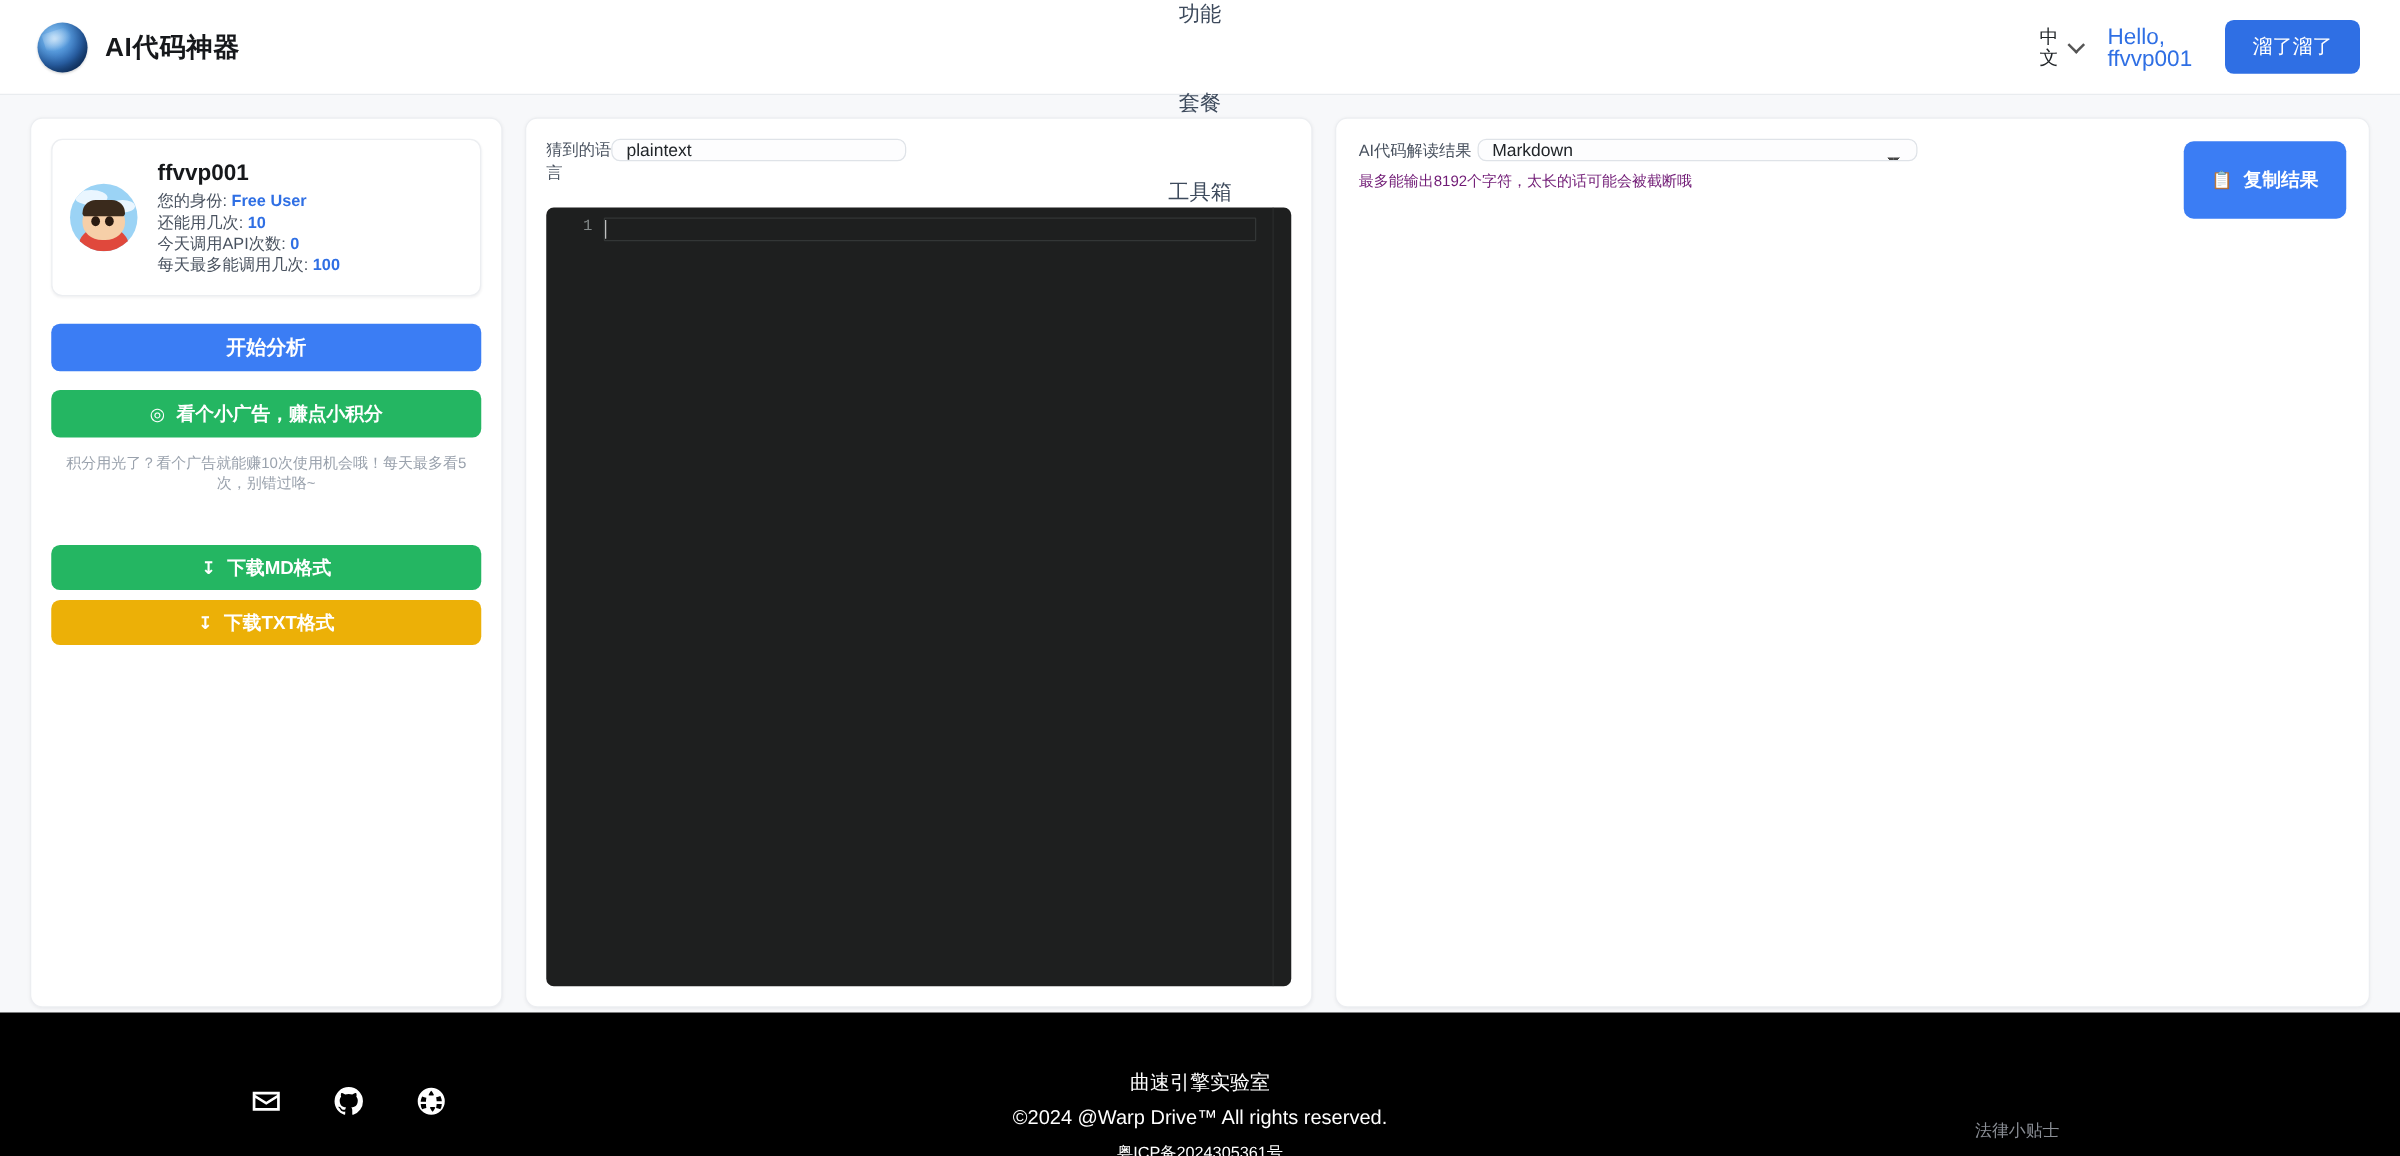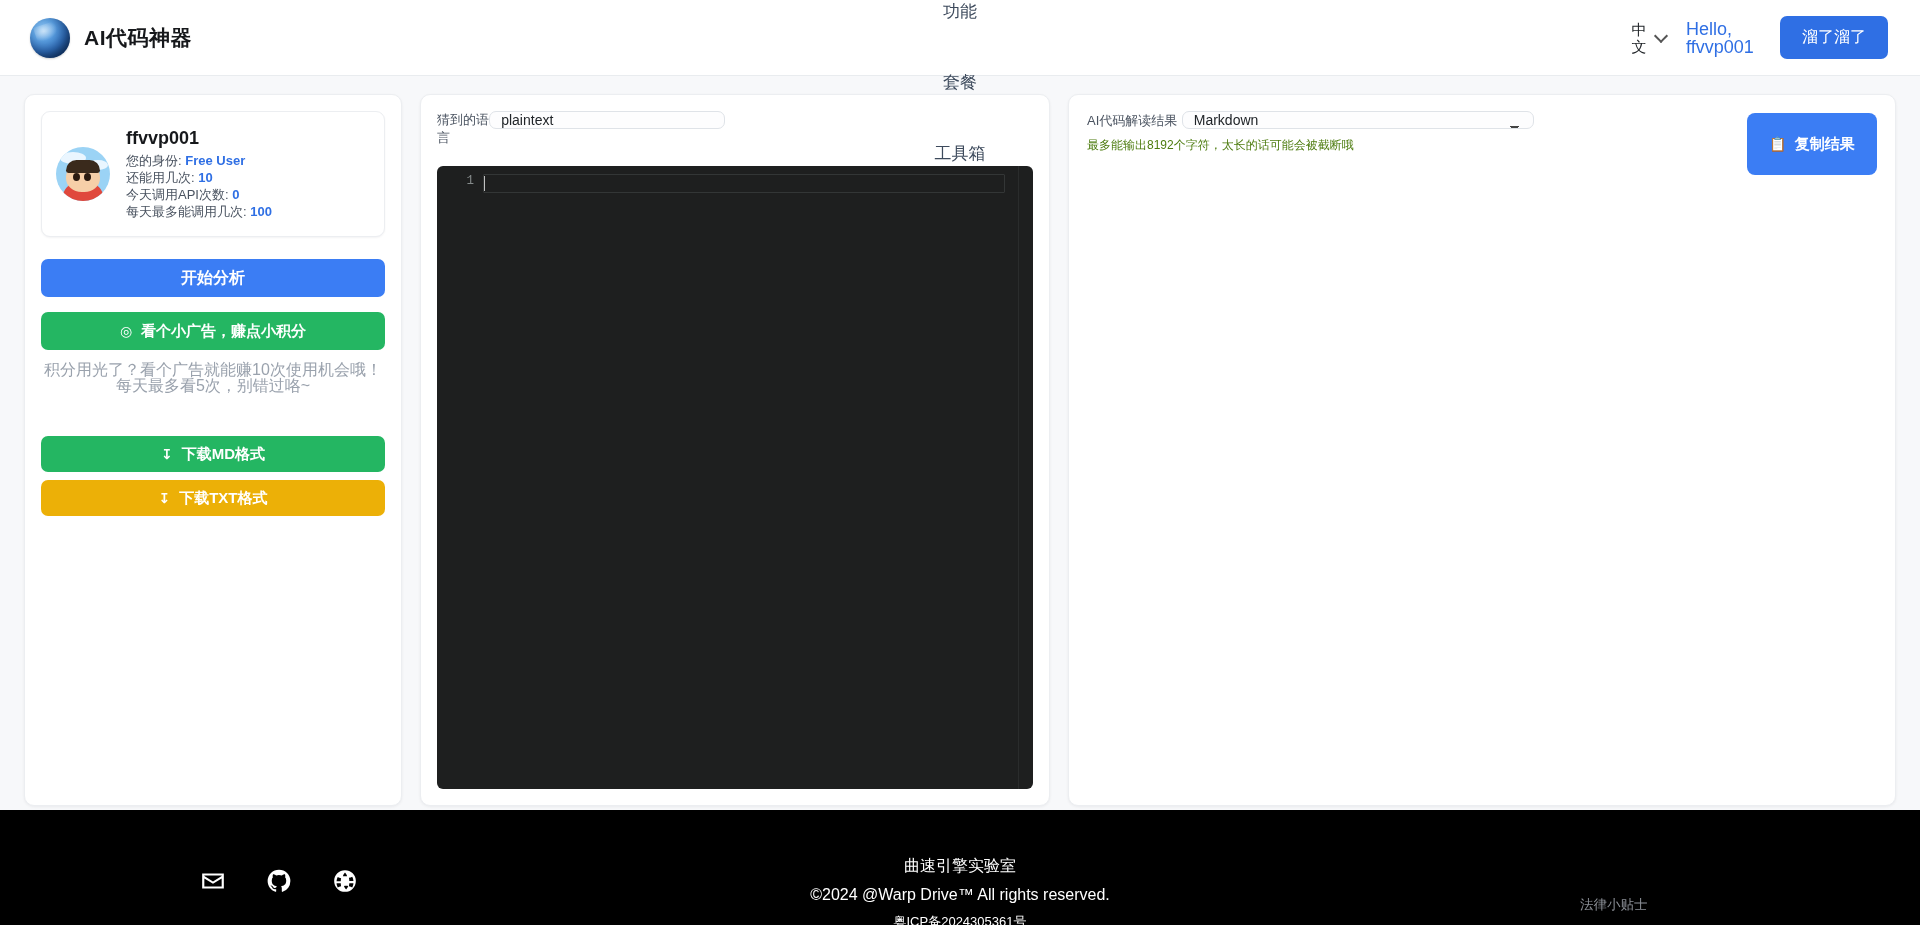--- a/index.html
+++ b/index.html
@@ -115,21 +115,21 @@
   .user-line b { color: #2f6fe4; font-weight: 700; }
 
   .btn {
     display: flex; align-items: center; justify-content: center; gap: 9px;
     border: none; border-radius: 7px; color: #fff; cursor: pointer;
     font-size: 16px; font-weight: 700; font-family: inherit;
   }
   .btn-primary { background: #3b7df4; height: 38px; margin: 6px 16px 0; text-align: right; }
   .btn-ad      { background: #24b662; height: 38px; margin: 15px 16px 0; font-size: 15px; }
   .ad-hint {
-    margin: 12px 18px 0; font-size: 16px; color: #9aa2ad; line-height: 16px; text-align: center;
+    margin: 12px 18px 0; font-size: 12px; color: #9aa2ad; line-height: 16px; text-align: center;
   }
   .dl-group { margin-top: 42px; display: flex; flex-direction: column; gap: 8px; }
   .btn-md  { background: #24b662; height: 36px; margin: 0 16px; font-size: 15px; }
   .btn-txt { background: #ecb007; height: 36px; margin: 0 16px; font-size: 15px; }
   .ico { font-size: 14px; line-height: 1; }
 
   
   .editor-col { width: 630px; display: flex; flex-direction: column; padding: 0; }
   .editor-inner { padding: 16px 16px 16px 16px; display: flex; flex-direction: column; height: 100%; }
   .field-row { display: flex; gap: 18px; }
@@ -170,21 +170,21 @@
   .minimap-divider {
     position: absolute; right: 14px; top: 0; bottom: 0; width: 1px; background: #2a2c2c;
   }
 
   
   .result-col { flex: 1; display: flex; flex-direction: column; position: relative; }
   .result-inner { padding: 16px 18px 18px 18px; display: flex; flex-direction: column; height: 100%; }
   .result-head { display: flex; align-items: flex-start; }
   .result-fields { flex: 1; }
   .result-select { width: 352px; }
-  .result-hint { font-size: 12px; color: #4d7c0f; margin-top: 7px; }
+  .result-hint { font-size: 12px; color: #701a75; margin-top: 7px; }
   .copy-btn {
     background: #3b7df4; color: #fff; border: none; border-radius: 8px;
     width: 130px; height: 62px; font-size: 15px; font-weight: 700; cursor: pointer;
     display: flex; align-items: center; justify-content: center; gap: 8px; font-family: inherit;
     margin-top: 2px;
   }
   .result-body {
     margin-top: 14px; flex: 1; background: #fff; border-radius: 6px;
   }
 

